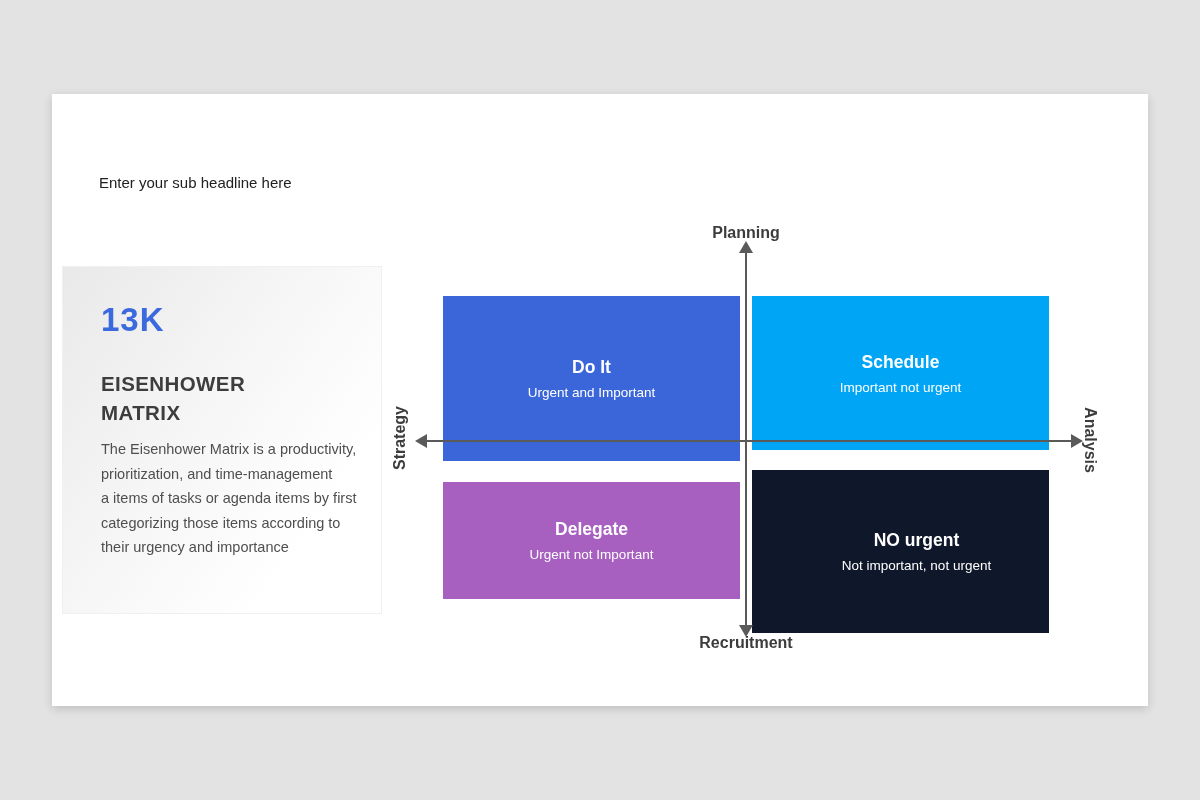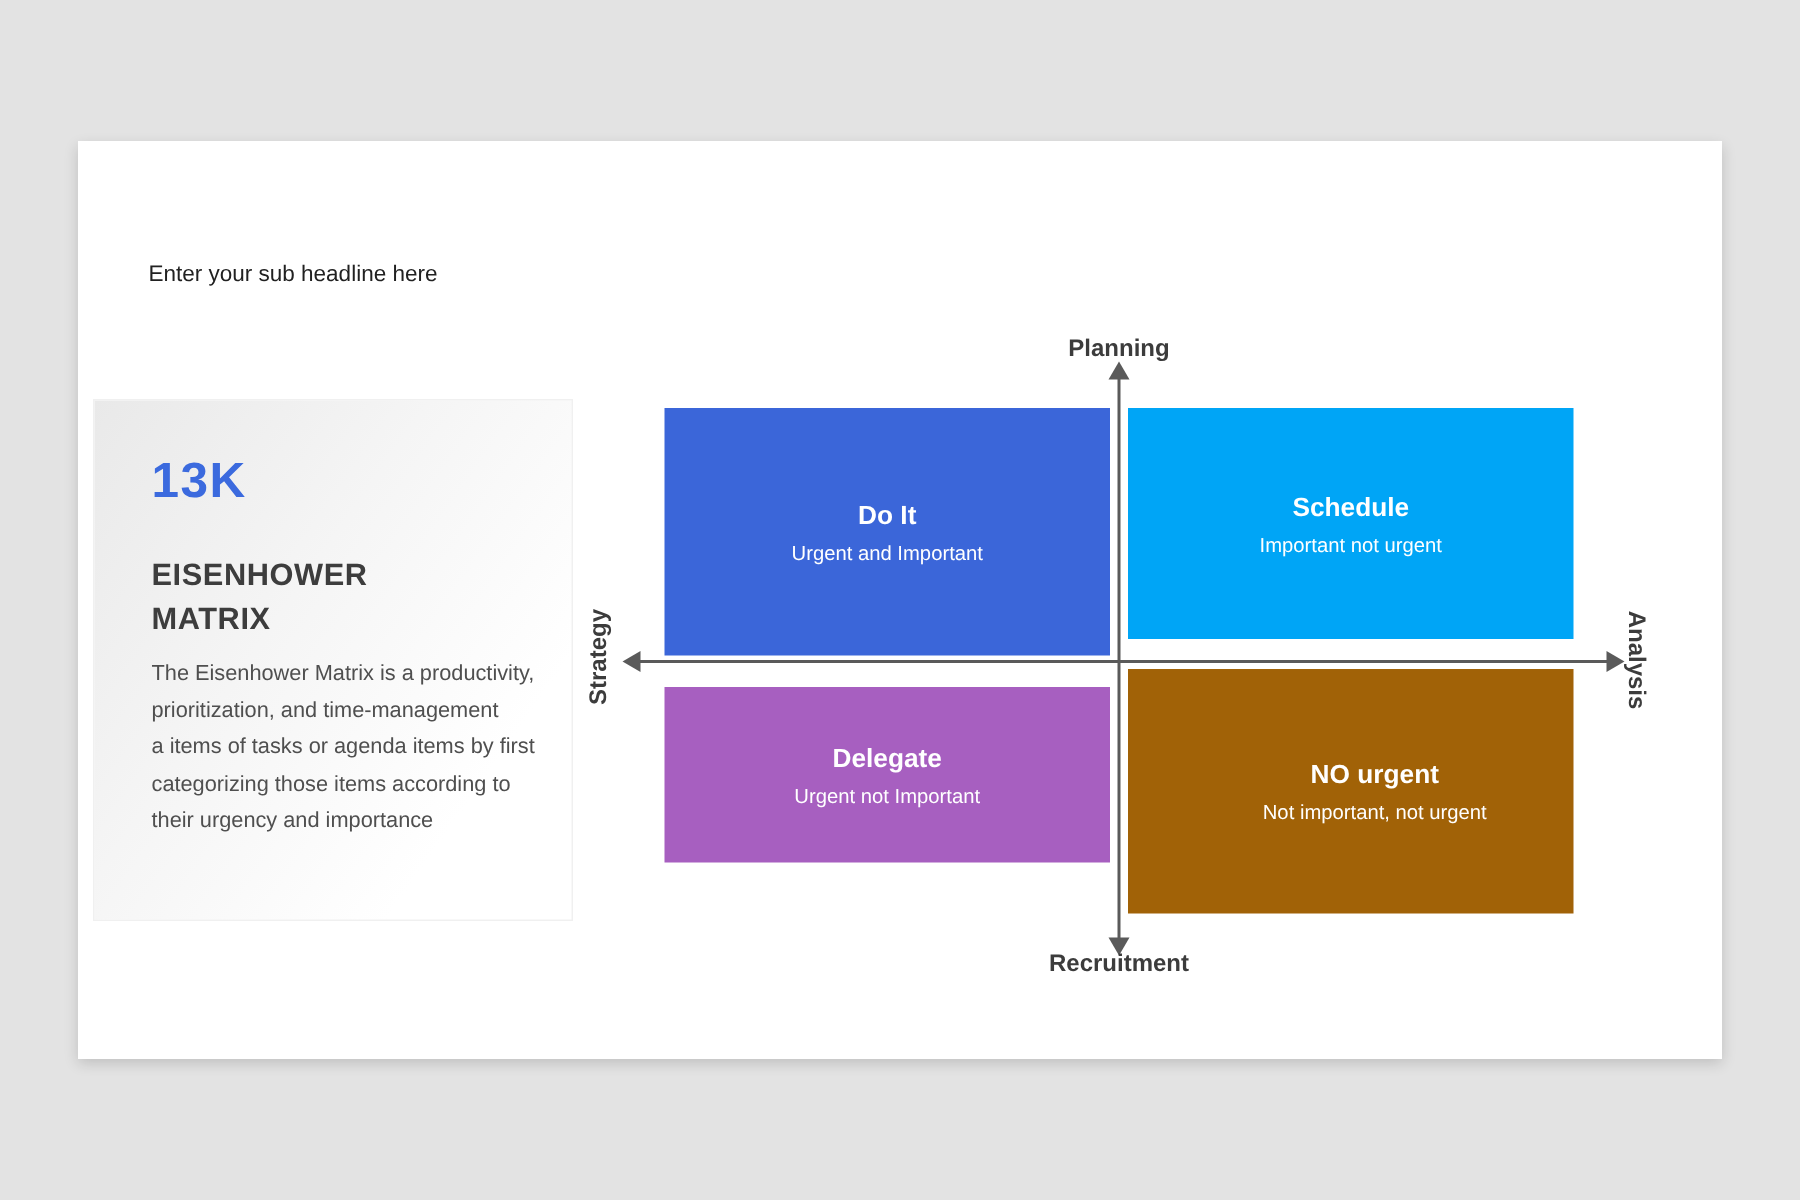--- a/index.html
+++ b/index.html
@@ -64,20 +64,21 @@
   
   .quadrant {
     position: absolute;
     width: 297px;
     display: flex;
     flex-direction: column;
     align-items: center;
     justify-content: center;
     text-align: center;
     color: #ffffff;
+    margin-top: 24px;
   }
   .quad-tl { left: 391px; top: 178px; height: 165px; }
   .quad-tr { left: 700px; top: 178px; height: 154px; }
   .quad-bl { left: 391px; top: 364px; height: 117px; }
   .quad-br { left: 700px; top: 352px; height: 163px; }
   .q-title { font-size: 17.5px; font-weight: 700; margin-bottom: 7px; }
   .q-sub   { font-size: 13.5px; }
   .axis-line-v {
     position: absolute;
     left: 693px; top: 157px;
@@ -160,21 +161,21 @@
     <div class="q-sub">Urgent and Important</div>
   </div>
   <div class="quadrant quad-tr" style="background-color: rgb(0, 165, 246);">
     <div class="q-title">Schedule</div>
     <div class="q-sub">Important not urgent</div>
   </div>
   <div class="quadrant quad-bl" style="background-color: rgb(167, 95, 192);">
     <div class="q-title">Delegate</div>
     <div class="q-sub">Urgent not Important</div>
   </div>
-  <div class="quadrant quad-br" style="background-color: #a16207; padding-left: 32px;">
+  <div class="quadrant quad-br" style="background-color: #0f172a; padding-left: 32px;">
     <div class="q-title">NO urgent</div>
     <div class="q-sub">Not important, not urgent</div>
   </div>
 
   <div class="axis-line-v"></div>
   <div class="axis-line-h"></div>
   <div class="arrow arrow-up"></div>
   <div class="arrow arrow-down"></div>
   <div class="arrow arrow-left"></div>
   <div class="arrow arrow-right"></div>

